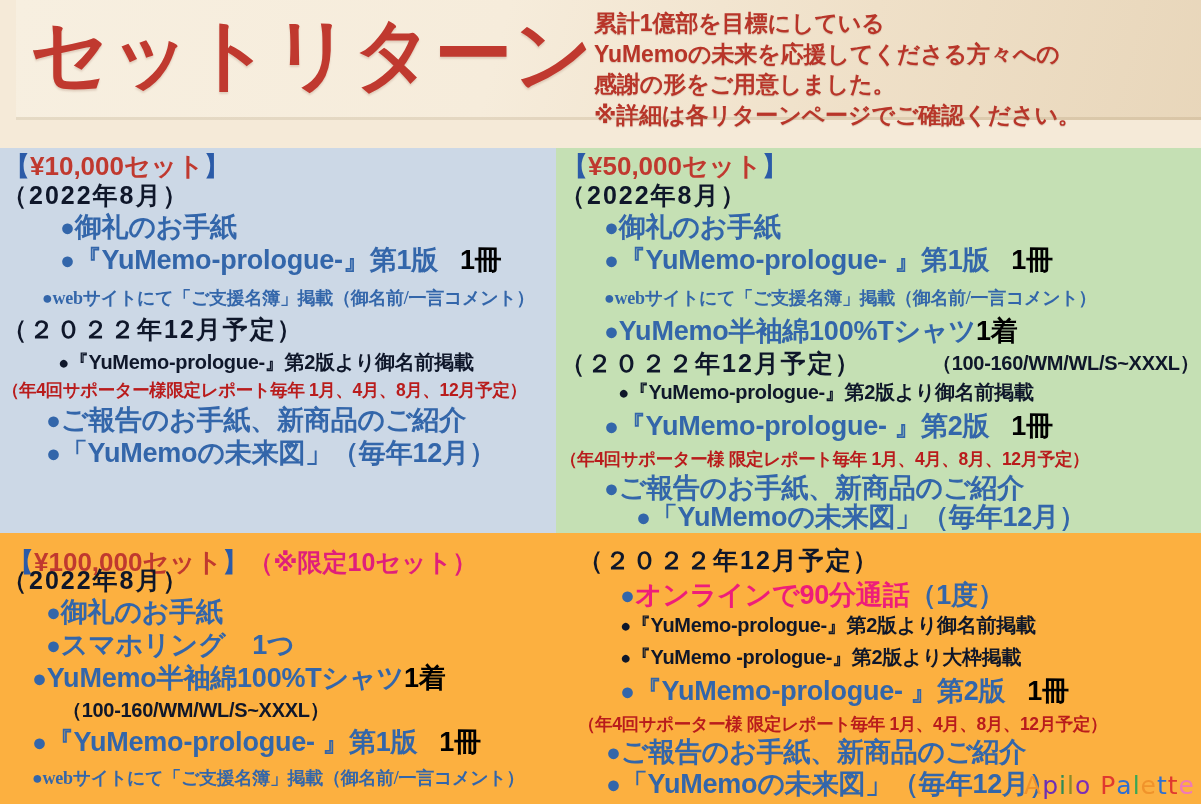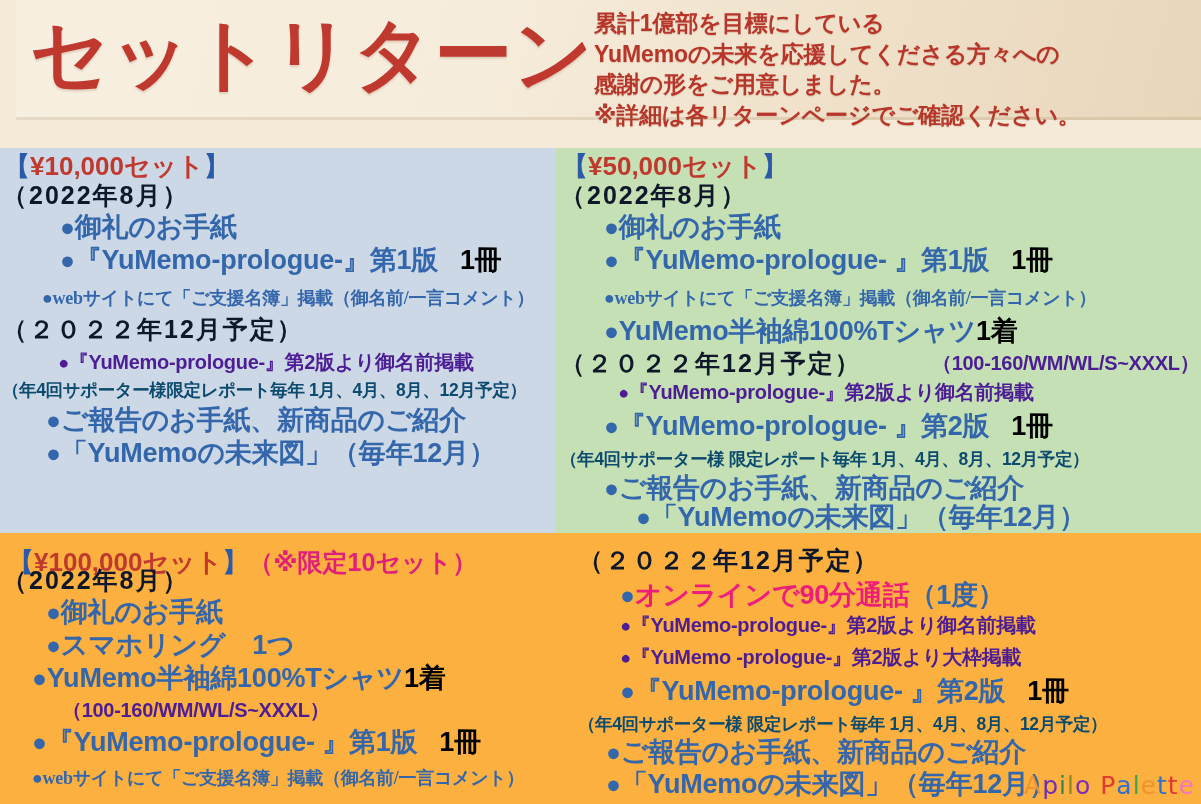--- a/index.html
+++ b/index.html
@@ -55,22 +55,22 @@
   .tier-head{
     color:#2b5ba8;font-size:26px;line-height:30px;font-weight:bold;
   }
   .tier-head .amt{color:#c0392f;}
   .tier-head .limit{color:#e01f7a;font-size:25px;}
   .date{font-size:25px;line-height:31px;color:#0f172a;letter-spacing:2px;}
   .item{font-size:27px;line-height:33px;color:#3366aa;}
   .item .qty{color:#000000;}
   .item .hl{color:#ee1d7a;}
   .small{font-size:18px;line-height:24px;color:#3366aa;letter-spacing:-0.3px;font-family:Liberation Serif, serif;}
-  .tiny{font-size:17.5px;line-height:23px;color:#0c4a6e;letter-spacing:-0.4px;}
-  .size-note{font-size:20px;line-height:25px;color:#4c1d95;letter-spacing:-0.3px;}
+  .tiny{font-size:17.5px;line-height:23px;color:#b91c1c;letter-spacing:-0.4px;}
+  .size-note{font-size:20px;line-height:25px;color:#0f172a;letter-spacing:-0.3px;}
   .bullet{font-size:0.92em;}
 
   
   .logo{
     position:absolute;right:6px;bottom:4px;
     font-size:25px;font-weight:normal;letter-spacing:1px;
     font-family:"DejaVu Sans",sans-serif;white-space:nowrap;
   }
   .logo span{display:inline-block;}
 </style>

